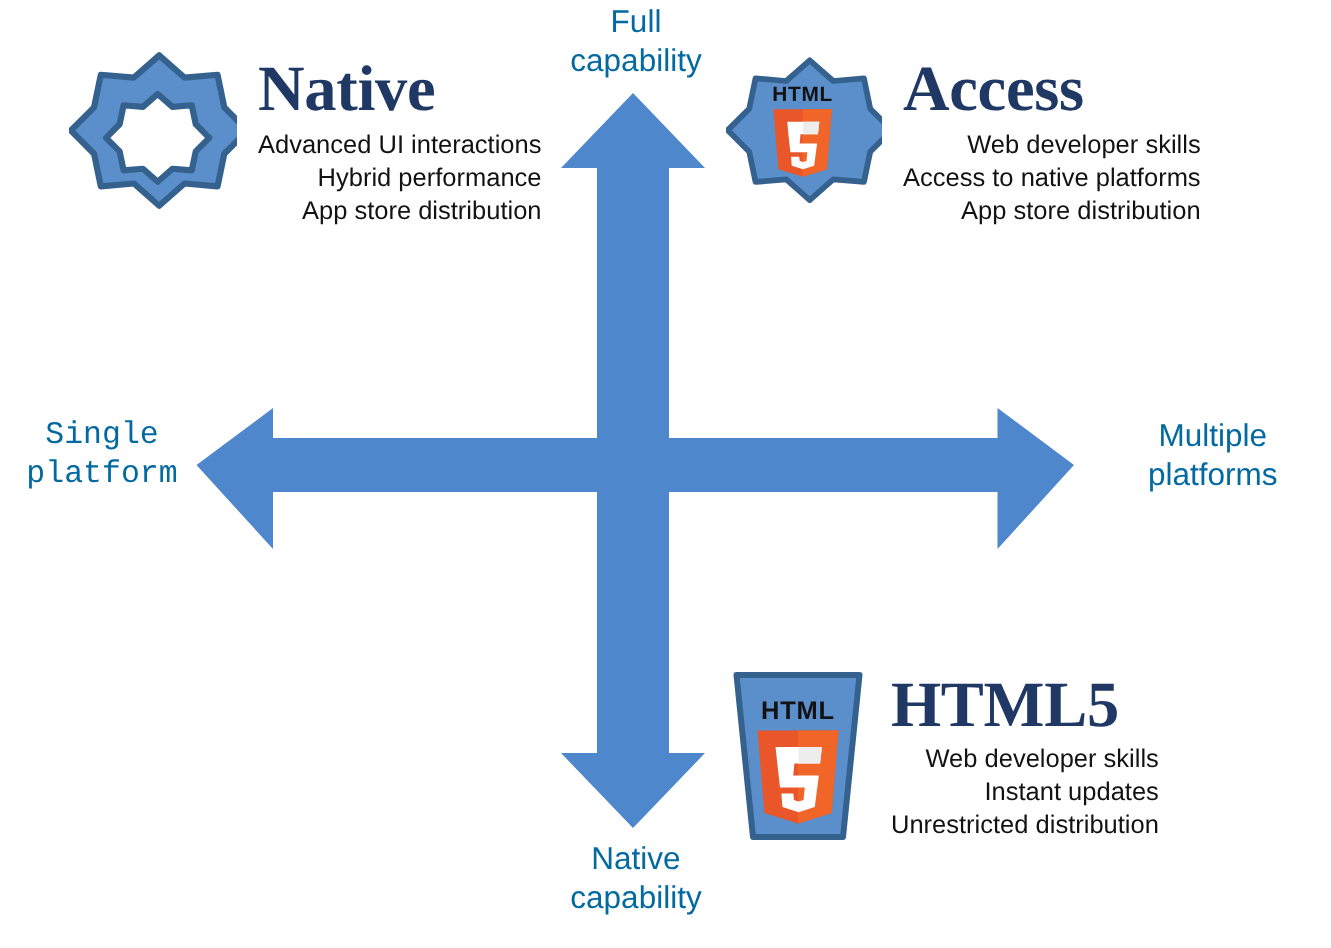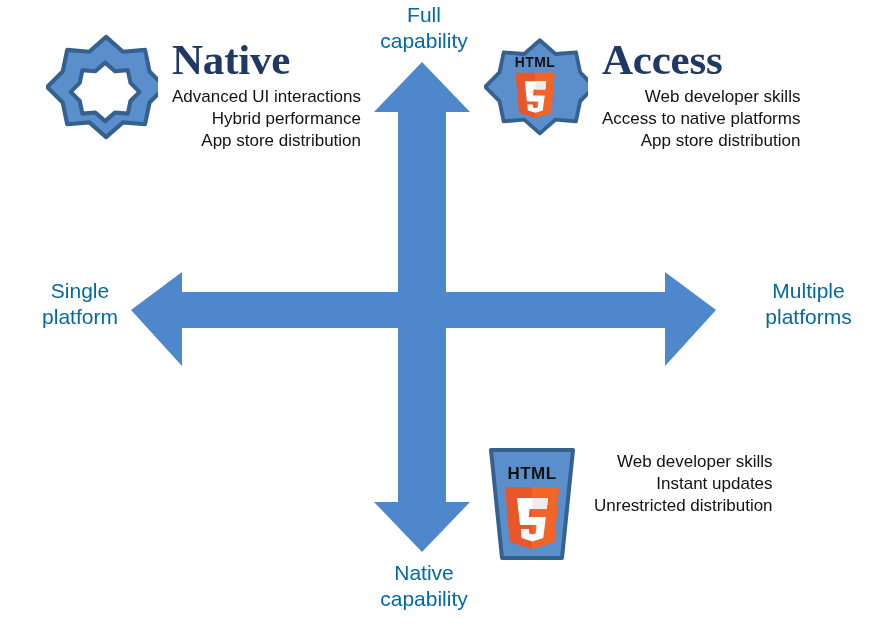--- a/index.html
+++ b/index.html
@@ -33,21 +33,21 @@
   .axis-label {
     position: absolute;
     font-size: 21px;
     line-height: 26px;
     color: #0369a1;
     text-align: center;
     white-space: pre-line;
   }
   #axis-label-top    { left: 348px; top: 2px;   width: 152px; }
   #axis-label-bottom { left: 348px; top: 560px; width: 152px; }
-  #axis-label-left   { left: 16px;   top: 278px; width: 128px; }
+  #axis-label-left   { left: 4px;   top: 278px; width: 128px; font-family: Liberation Mono, monospace; }
   #axis-label-right  { left: 730px; top: 278px; width: 157px; text-align: center; }
 
   
   .quadrant {
     position: absolute;
     display: flex;
     align-items: flex-start;
   }
   #quadrant-native { left: 46px;  top: 28px; }
   #quadrant-hybrid { left: 484px; top: 28px; }
@@ -192,20 +192,21 @@
 
           <path d="M33 53 L64 53 L62.7 64 L45.6 64 L44.8 72 L61.9 72
                    L59.2 93 L48.4 96.5 L37.6 93 L36.9 84 L44.9 84
                    L45.3 88.4 L48.4 89.4 L51.7 88.4 L52.5 80
                    L36.0 80 L34.2 64 Z" fill="#FFFFFF"></path>
           <path d="M48.4 53 L64 53 L62.7 64 L48.4 64 Z" fill="#EDEDED"></path>
         </g>
       </svg>
     </div>
     <div class="quadrant-text">
+      <div class="quadrant-title">HTML5</div>
       <ul class="bullet-list">
         <li>Web developer skills</li>
         <li>Instant updates</li>
         <li>Unrestricted distribution</li>
       </ul>
     </div>
   </div>
 
 </div>
 

